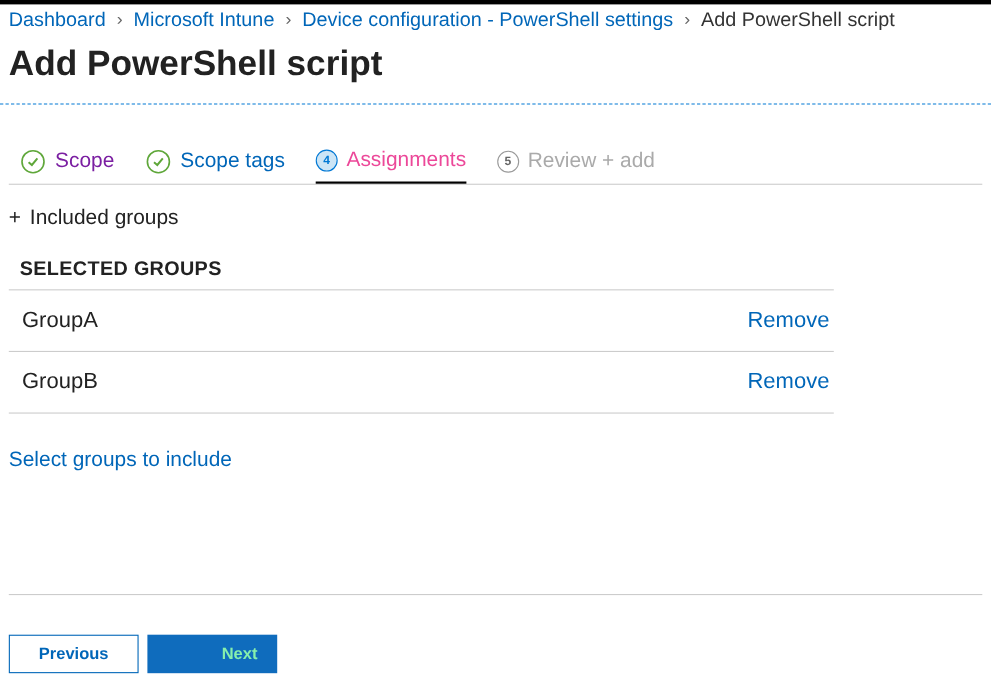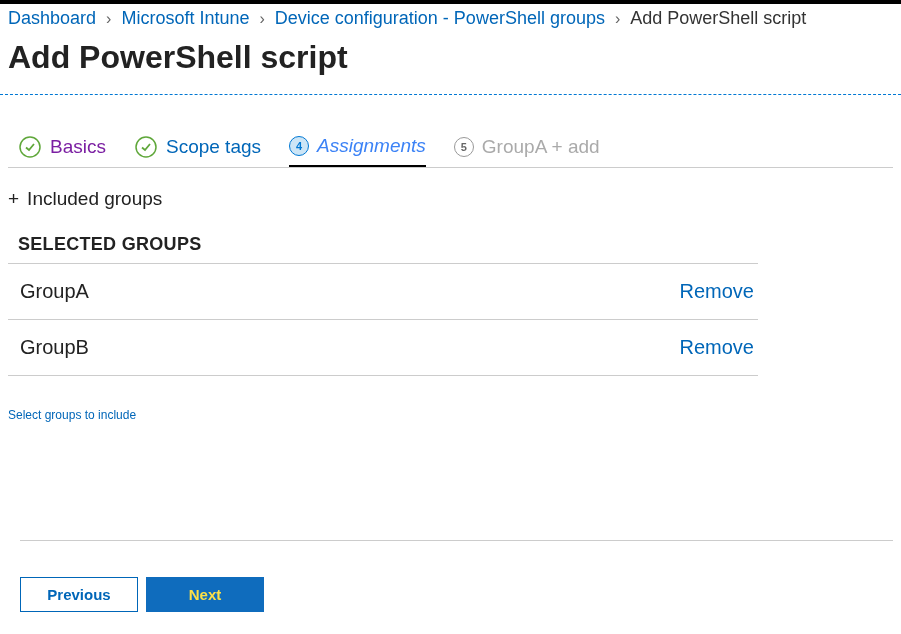--- a/index.html
+++ b/index.html
@@ -69,21 +69,21 @@
       height: 24px;
       display: flex;
       align-items: center;
       justify-content: center;
     }
     .tab-label {
       font-size: 19px;
     }
     .tab.visited .tab-label { color: #7b1fa2; }
     .tab.plain .tab-label { color: #0066b8; }
-    .tab.active .tab-label { color: #3b82f6; font-style: italic; }
+    .tab.active .tab-label { color: #ec4899; }
     .tab.future .tab-label { color: #aaa; }
     .tab.future { cursor: default; }
     .step-circle {
       width: 20px;
       height: 20px;
       border-radius: 50%;
       display: flex;
       align-items: center;
       justify-content: center;
       font-size: 11px;
@@ -139,29 +139,29 @@
       color: #222;
     }
     .remove-link {
       color: #0066b8;
       cursor: pointer;
     }
     .select-link {
       display: inline-block;
       margin: 32px 0 0 0;
       color: #0066b8;
-      font-size: 12px;
+      font-size: 19px;
       cursor: pointer;
     }
     .footer {
       position: absolute;
       bottom: 0;
       left: 0;
       right: 0;
-      padding: 0 8px 22px 20px;
+      padding: 0 8px 22px 8px;
     }
     .footer-sep {
       border-top: 1px solid #ccc;
       margin-bottom: 36px;
     }
     .buttons {
       display: flex;
       gap: 8px;
     }
     .btn {
@@ -172,68 +172,69 @@
       border: none;
       min-width: 118px;
     }
     .btn-secondary {
       background: #fff;
       color: #0066b8;
       border: 1px solid #0066b8;
     }
     .btn-primary {
       background: #0f6cbd;
-      color: #fde047;
+      color: #86efac;
+      text-align: right;
     }
   </style>
 </head>
 <body>
 
 <div class="top-bar"></div>
 
 <div class="breadcrumb">
   <span class="link">Dashboard</span>
   <span class="sep">›</span>
   <span class="link">Microsoft Intune</span>
   <span class="sep">›</span>
-  <span class="link">Device configuration - PowerShell groups</span>
+  <span class="link">Device configuration - PowerShell settings</span>
   <span class="sep">›</span>
   <span class="current">Add PowerShell script</span>
 </div>
 
 <h1 class="page-title">Add PowerShell script</h1>
 
 <hr class="dashed-sep">
 
 <div class="tabs">
   <div class="tab visited">
     <span class="tab-icon">
       <svg width="24" height="24" viewBox="0 0 24 24">
           <circle cx="12" cy="12" r="10" fill="none" stroke="#5fa73a" stroke-width="1.5"></circle>
           <path d="M8 12.5 L11 15 L16 9" fill="none" stroke="#5fa73a" stroke-width="1.8"></path>
         </svg>
     </span>
-    <span class="tab-label">Basics</span>
+    <span class="tab-label">Scope</span>
   </div>
   <div class="tab plain">
     <span class="tab-icon">
       <svg width="24" height="24" viewBox="0 0 24 24">
           <circle cx="12" cy="12" r="10" fill="none" stroke="#5fa73a" stroke-width="1.5"></circle>
           <path d="M8 12.5 L11 15 L16 9" fill="none" stroke="#5fa73a" stroke-width="1.8"></path>
         </svg>
     </span>
     <span class="tab-label">Scope tags</span>
   </div>
   <div class="tab active">
     <span class="step-circle active-step">4</span>
     <span class="tab-label">Assignments</span>
   </div>
   <div class="tab future">
     <span class="step-circle future-step">5</span>
-    <span class="tab-label">GroupA + add</span>
+    <span class="tab-label">Review + add</span>
   </div>
 </div>
 <div class="tab-underline"></div>
 
 <div class="section">
   <div class="section-header">
     <span>+</span>
     <span>Included groups</span>
   </div>
   <div class="section-label">SELECTED GROUPS</div>

